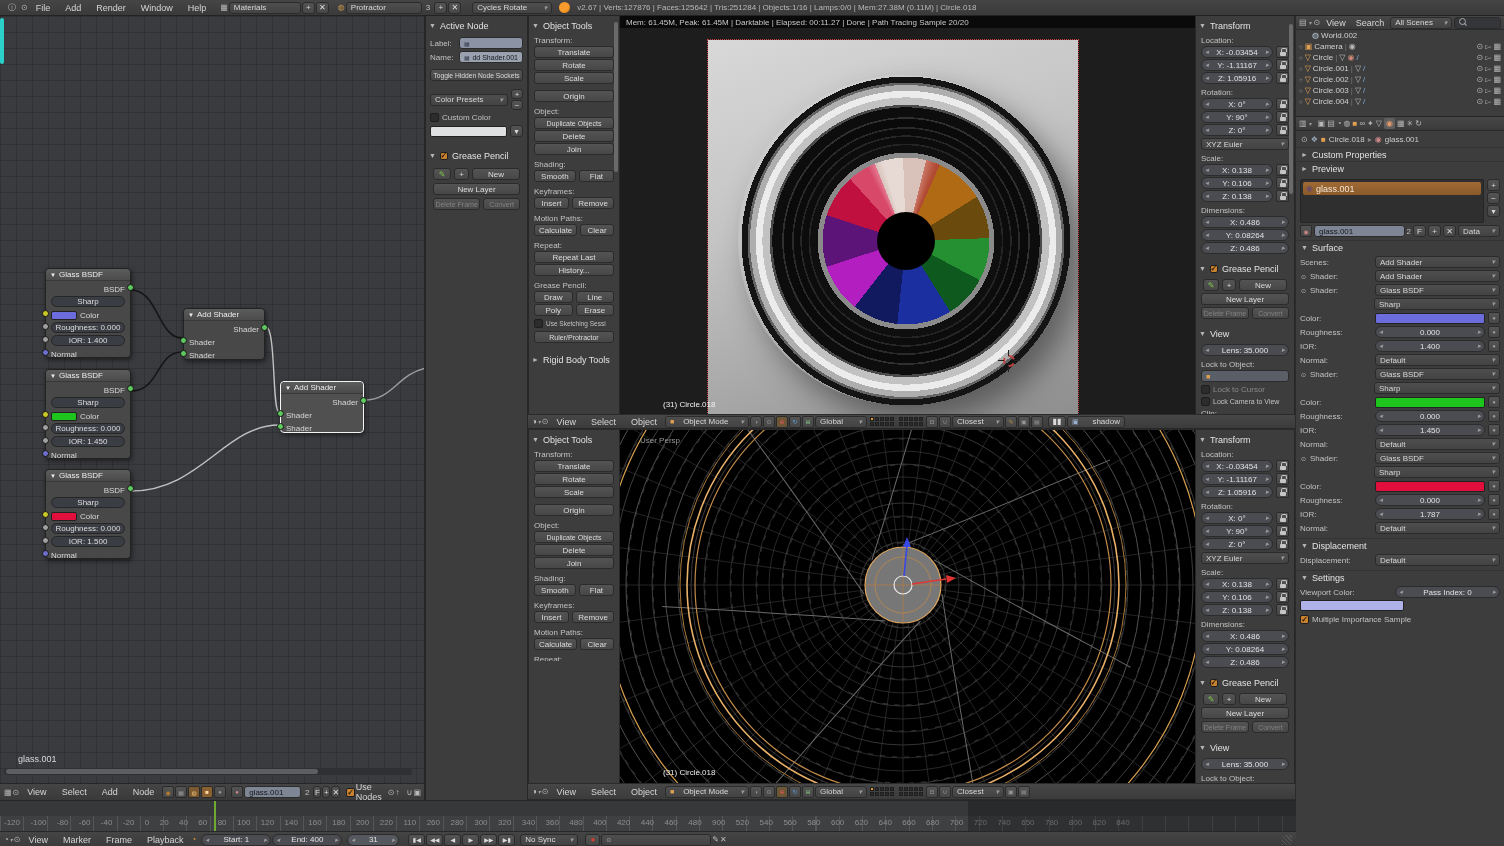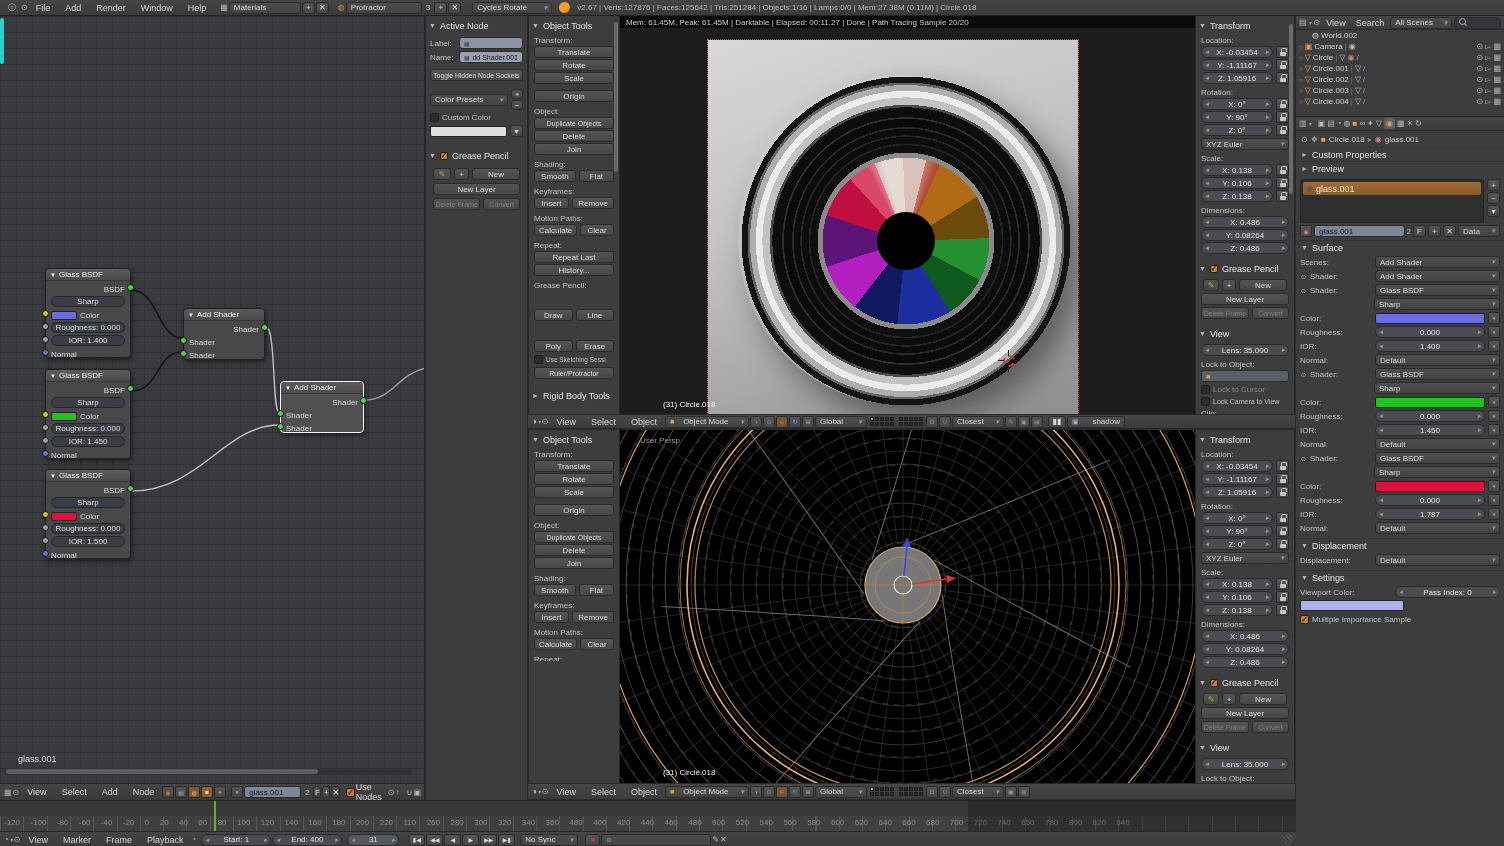--- a/index.html
+++ b/index.html
@@ -357,21 +357,21 @@
       </div>
     <div class="lbl" style="margin:5px 2px 1px">Motion Paths:</div>
     <div class="prow" style="margin:1px 2px">
         <span class="btn" style="flex:1.3">Calculate</span>
         <span class="btn" style="flex:1">Clear</span>
       </div>
     <div class="lbl" style="margin:5px 2px 1px">Repeat:</div>
     <div class="btn" style="margin:1px 2px">Repeat Last</div>
     <div class="btn" style="margin:1px 2px">History...</div>
     <div class="lbl" style="margin:5px 2px 1px">Grease Pencil:</div>
-    <div class="prow" style="margin:19px 2px">
+    <div class="prow" style="margin:1px 2px">
         <span class="btn" style="flex:1">Draw</span>
         <span class="btn" style="flex:1">Line</span>
       </div>
     <div class="prow" style="margin:1px 2px">
         <span class="btn" style="flex:1">Poly</span>
         <span class="btn" style="flex:1">Erase</span>
       </div>
     <div class="prow" style="margin:3px 2px">
         <span class="chk"></span>
         <span class="lbl" style="font-size:6.5px">Use Sketching Sessi</span>

